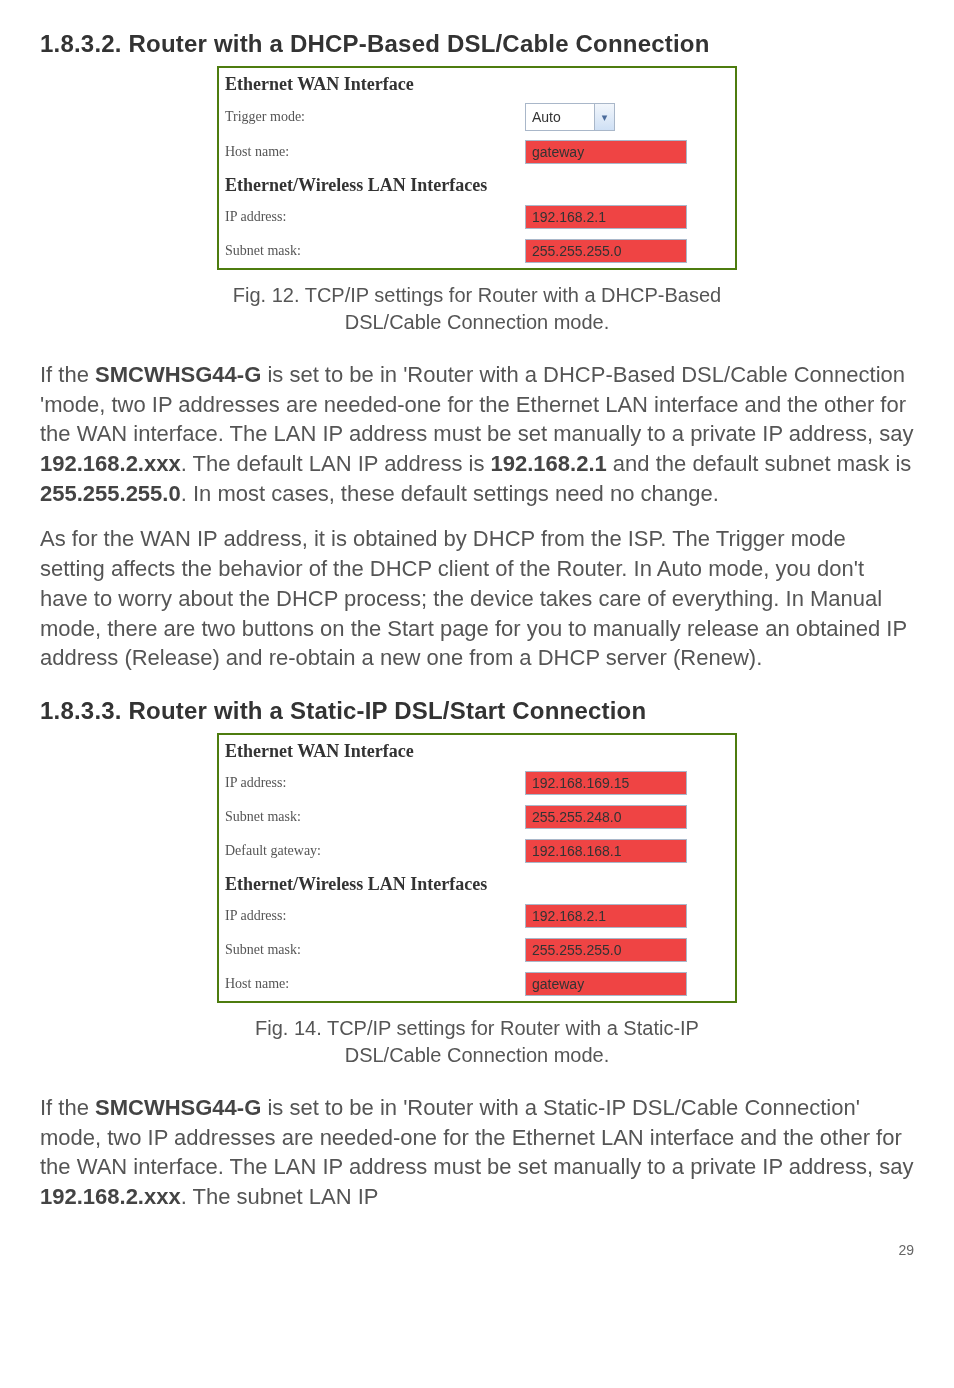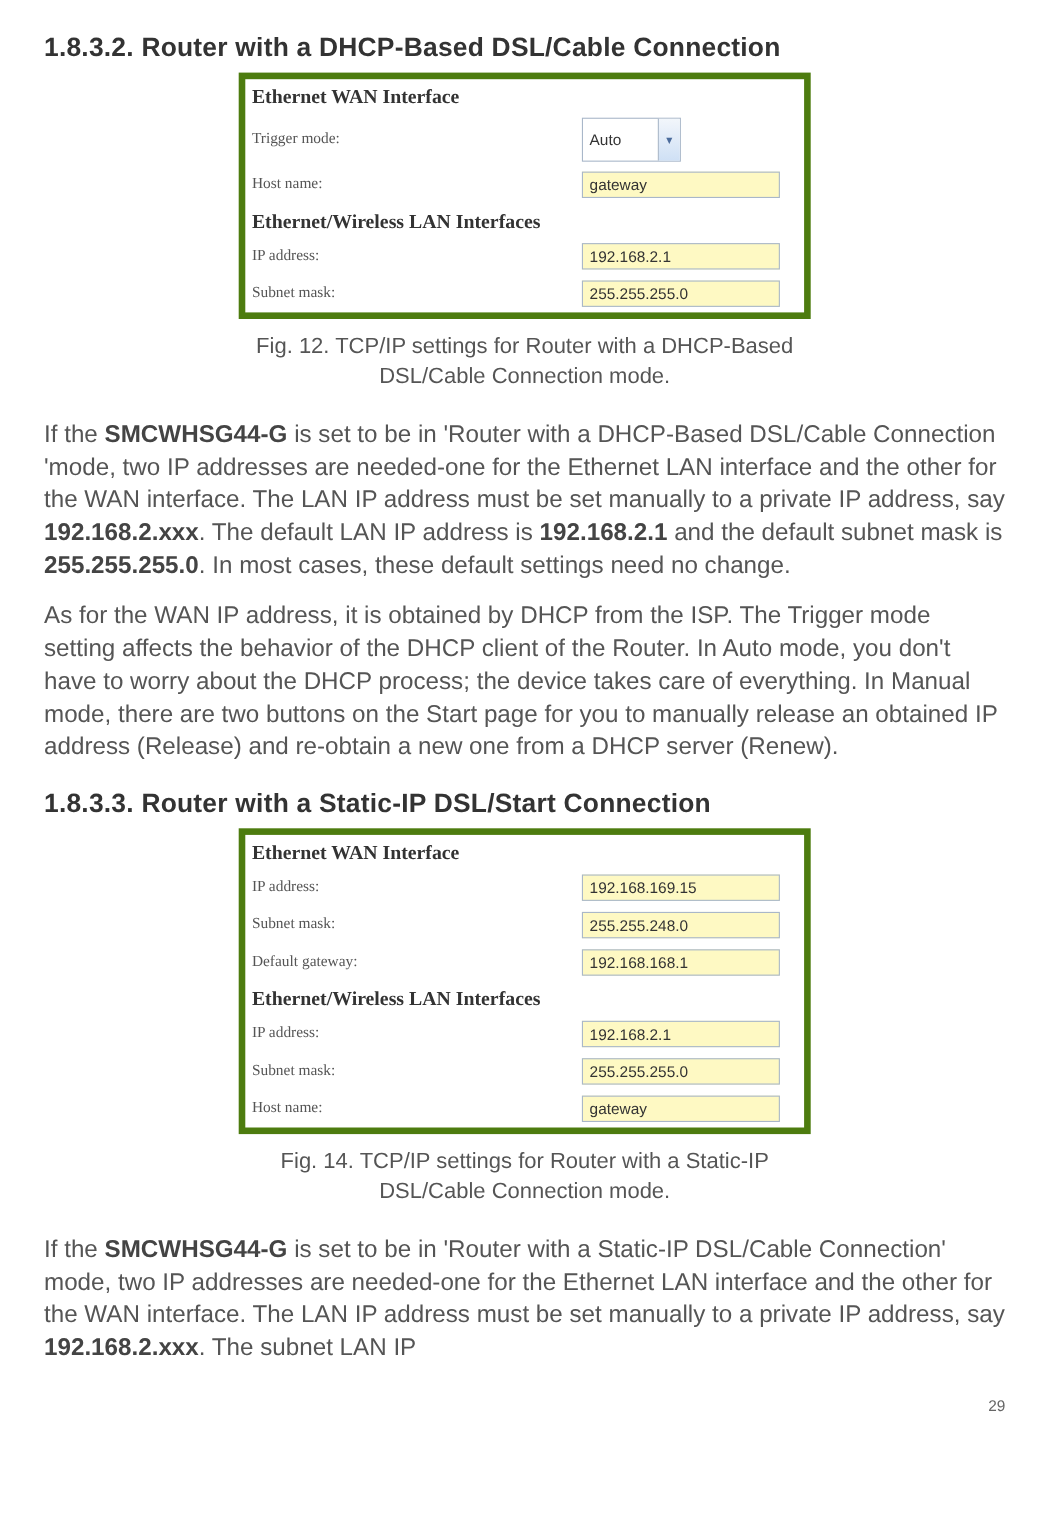--- a/index.html
+++ b/index.html
@@ -16,21 +16,21 @@
     padding: 20px 40px 40px 40px;
   }
   .heading {
     font-weight: bold;
     font-size: 24px;
     color: #333;
     margin: 10px 0 8px 0;
     letter-spacing: 0.2px;
   }
   .settings-table {
-    border: 6px solid #4d7c0f;
+    border: 2px solid #4d7c0f;
     width: 520px;
     margin: 0 auto 12px auto;
     background: #fff;
   }
   .settings-row {
     display: flex;
     align-items: center;
     padding: 4px 6px;
     min-height: 34px;
   }
@@ -48,21 +48,21 @@
     color: #555;
   }
   .settings-value {
     flex: 1;
   }
   .select-ctrl {
     display: flex;
     align-items: center;
     border: 1px solid #a9b7c9;
     background: #fff;
-    height: 40px;
+    height: 28px;
     width: 90px;
     font-family: "Segoe UI", Tahoma, sans-serif;
     font-size: 14px;
     color: #333;
   }
   .select-ctrl .sel-text {
     flex: 1;
     padding: 0 6px;
   }
   .select-ctrl .sel-btn {
@@ -71,27 +71,27 @@
     display: flex;
     align-items: center;
     justify-content: center;
     border-left: 1px solid #a9b7c9;
     background: linear-gradient(#f2f6fb,#cfe0f5);
     color: #4b6b9b;
     font-size: 11px;
   }
   .text-input {
     border: 1px solid #a9b7c9;
-    background: #fef9c3;
+    background: #ef4444;
     height: 24px;
     padding: 2px 6px;
     font-family: "Segoe UI", Tahoma, sans-serif;
     font-size: 14px;
     color: #333;
-    width: 180px;
+    width: 162px;
   }
   .fig-caption {
     text-align: center;
     font-size: 20px;
     color: #555;
     margin: 10px 0 24px 0;
     line-height: 1.35;
   }
   .body-text {
     font-size: 22px;

